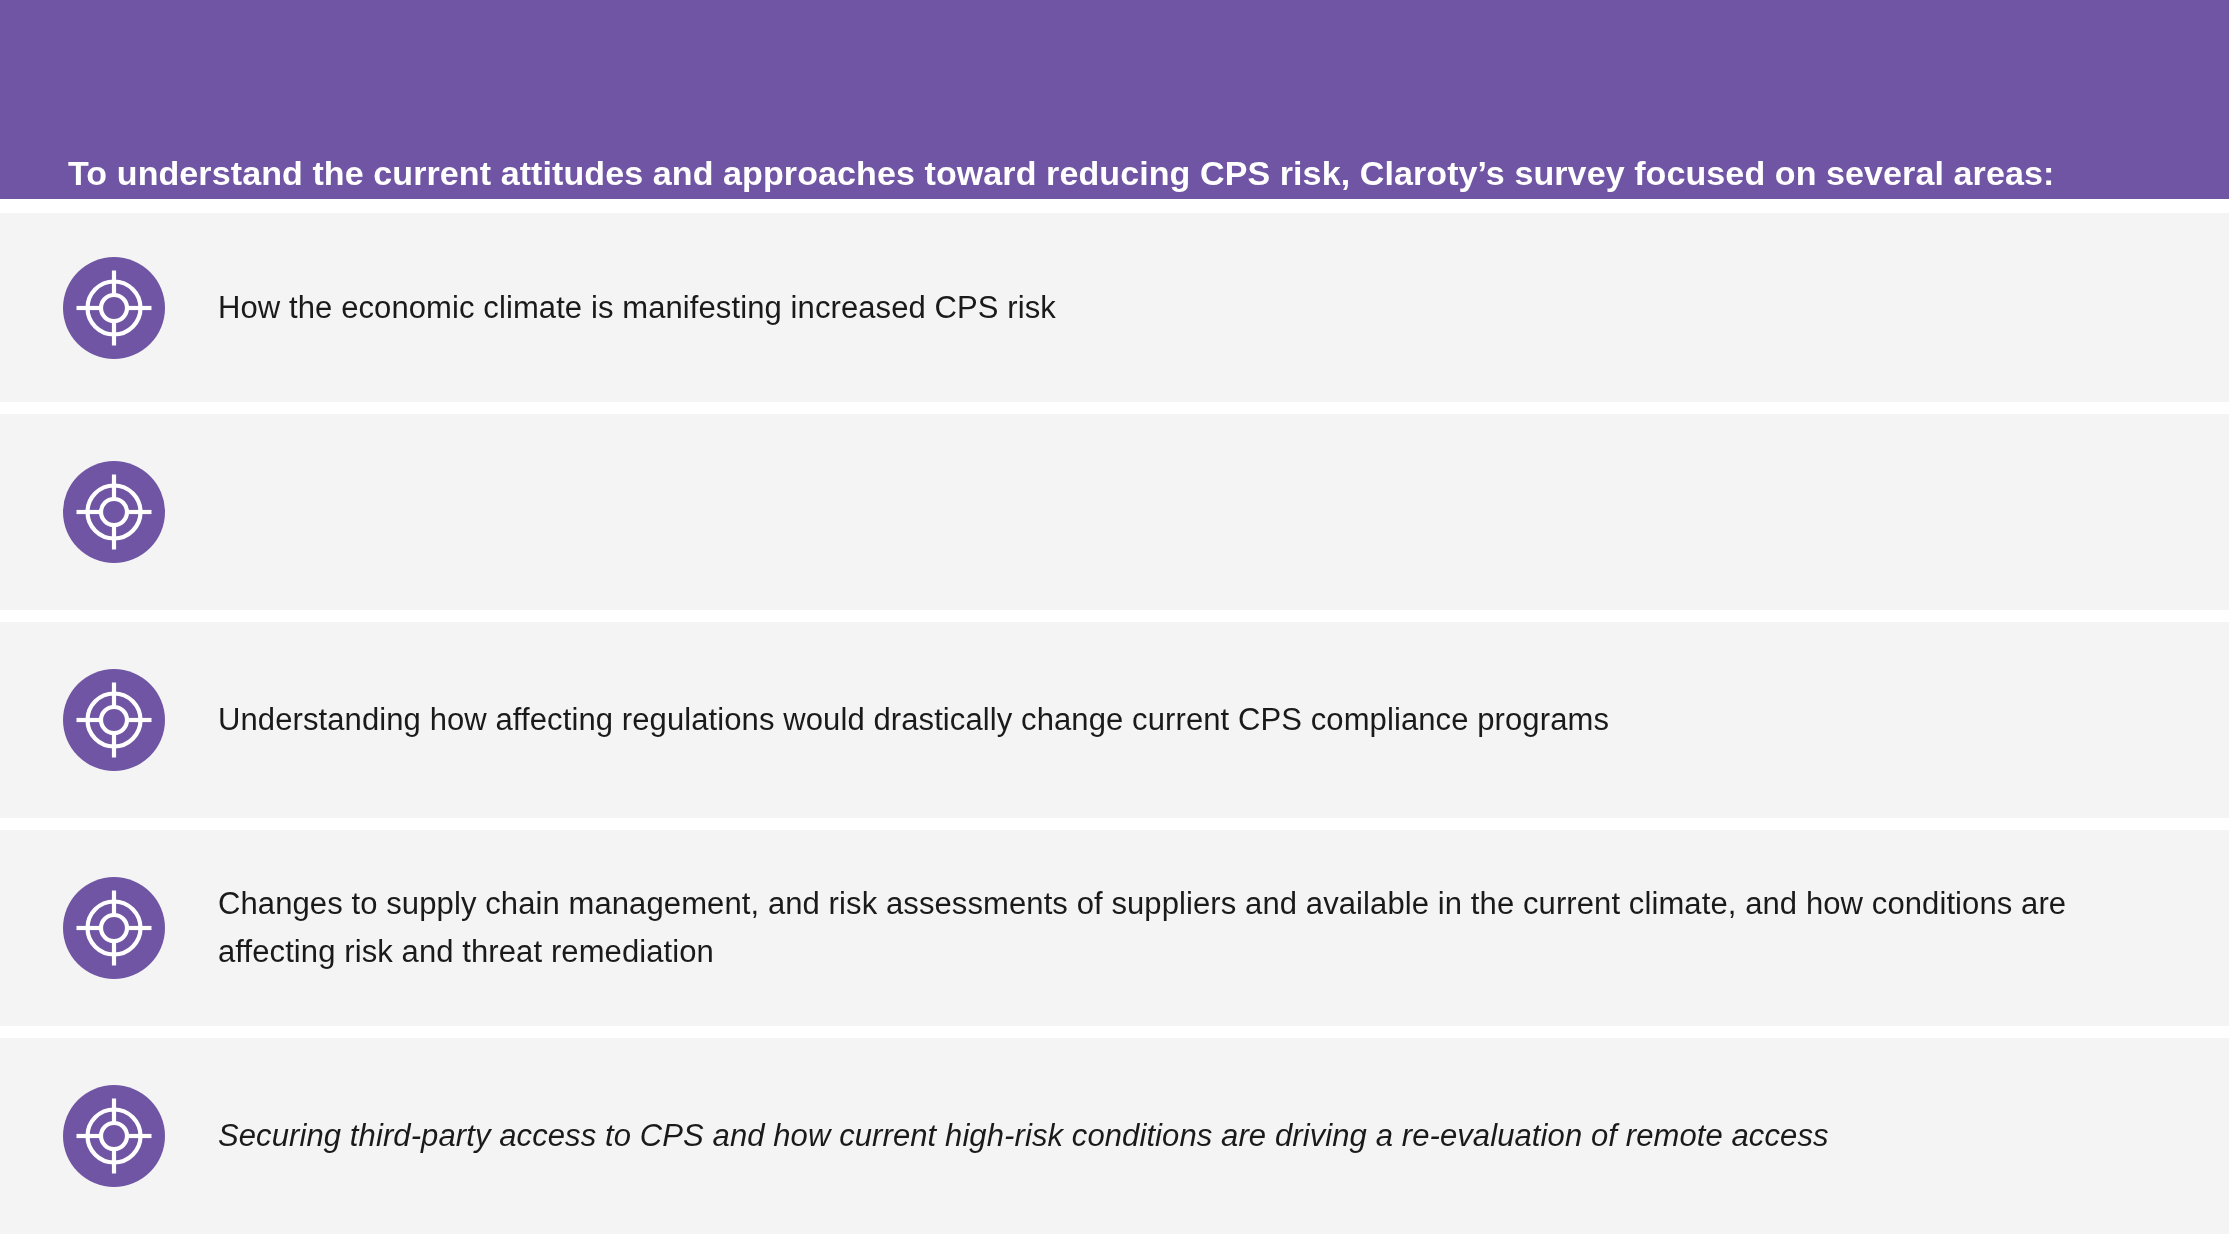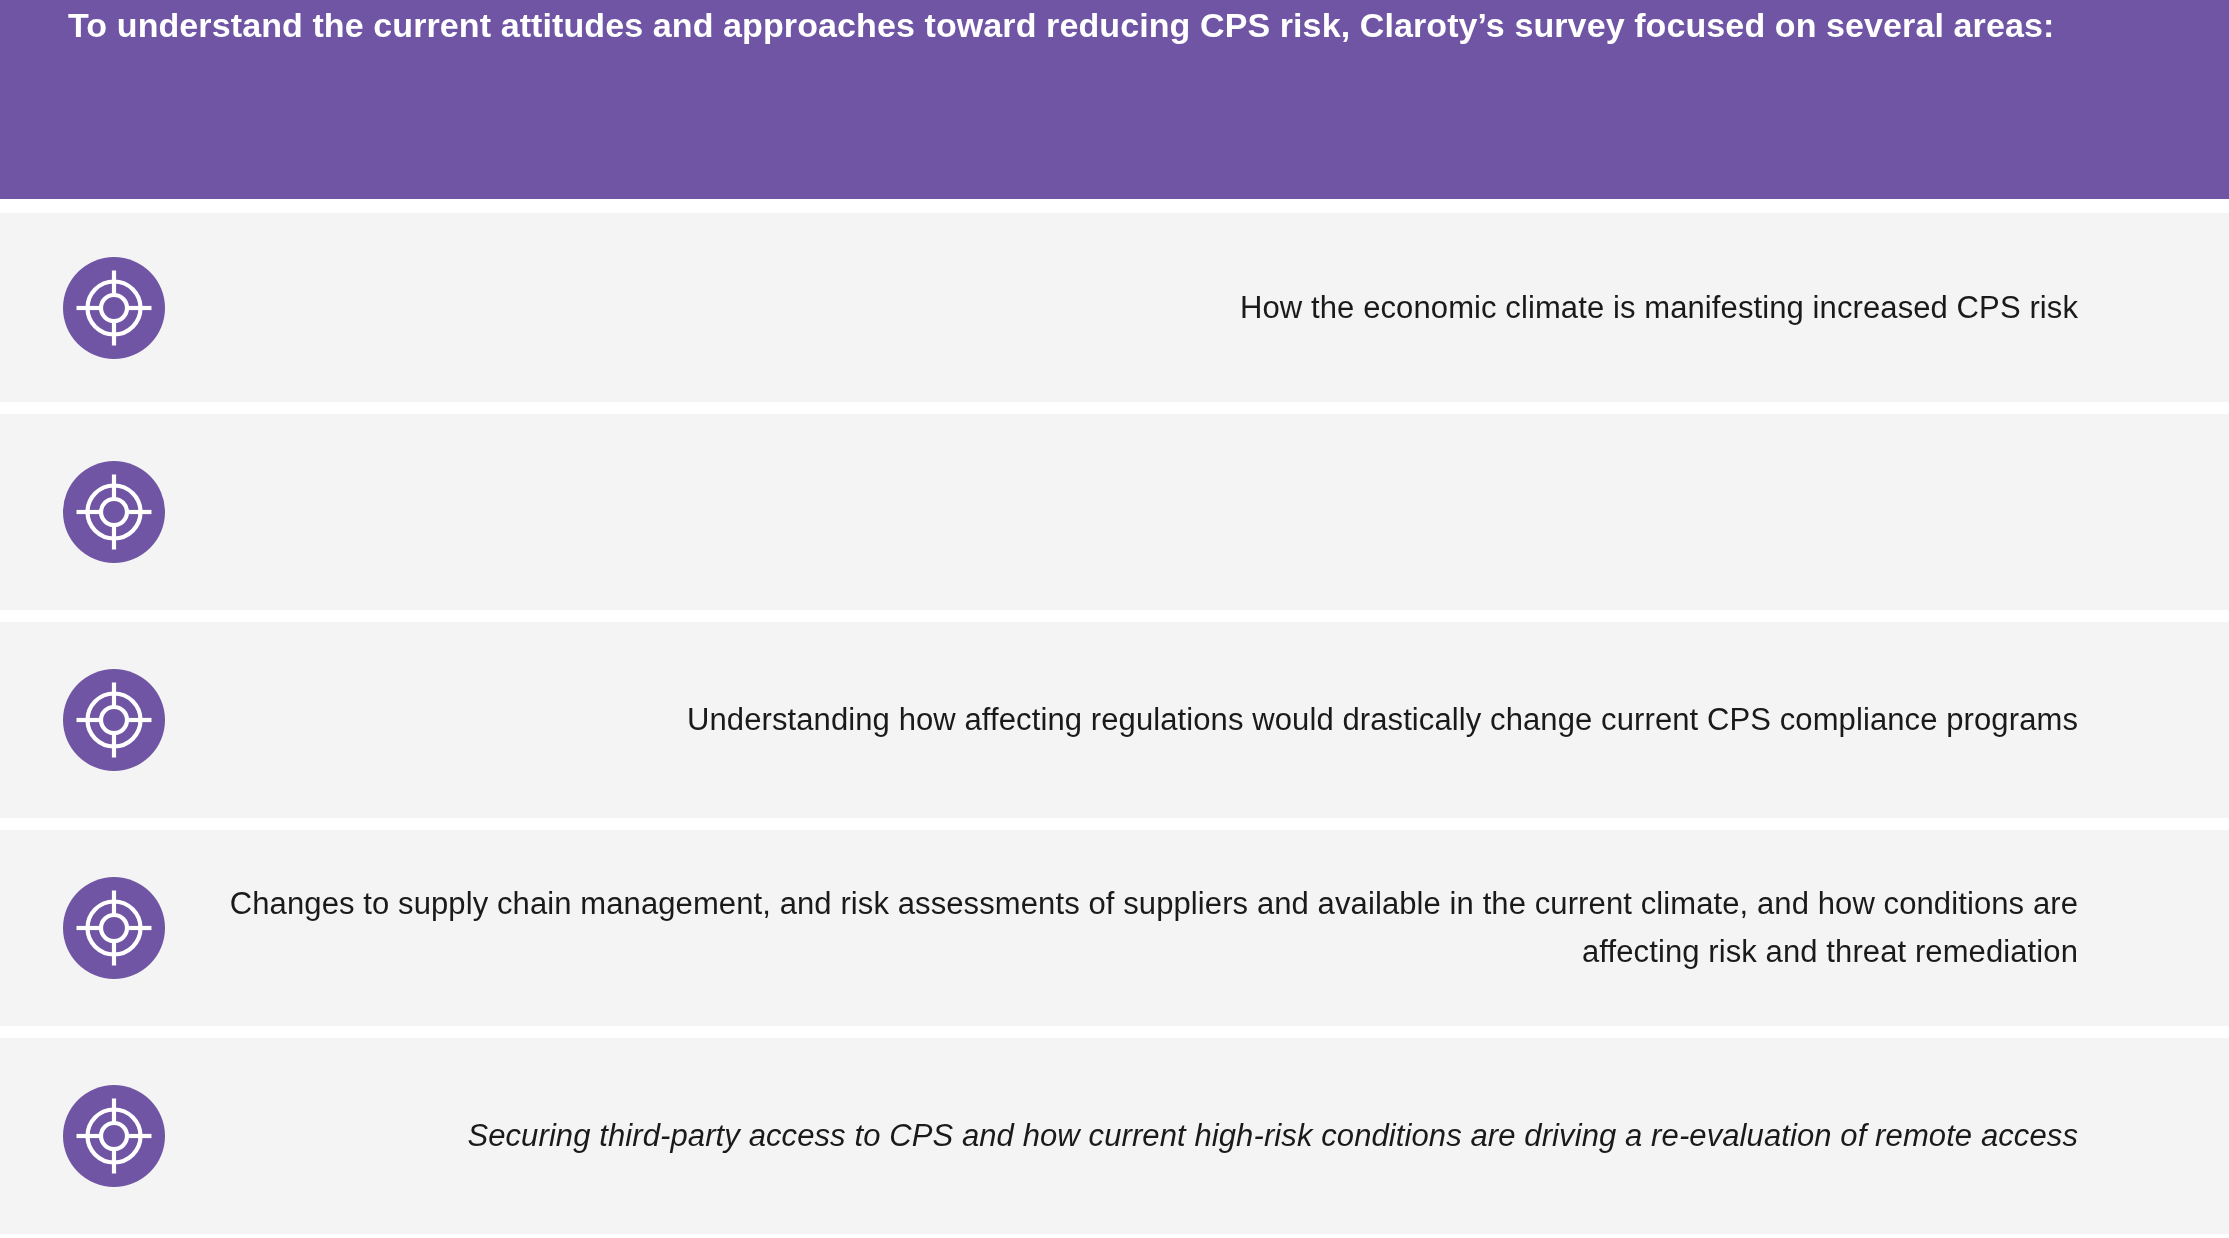--- a/index.html
+++ b/index.html
@@ -28,21 +28,21 @@
   .header-band {
     position: absolute;
     left: 0;
     top: 0;
     width: 2229px;
     height: 199px;
     background: #6f55a4;
     box-sizing: border-box;
     display: flex;
     flex-direction: column;
-    justify-content: flex-start;
+    justify-content: flex-end;
   }
   .header-title {
     color: #ffffff;
     font-size: 34px;
     font-weight: bold;
     line-height: 51px;
     letter-spacing: 0.1px;
     padding: 0 68px;
     max-width: 2010px;
     box-sizing: content-box;
@@ -58,21 +58,20 @@
 
   .focus-row {
     position: relative;
     width: 2229px;
     background: #f4f4f4;
     box-sizing: border-box;
     display: flex;
     align-items: center;
     margin-bottom: 12px;
     padding: 0 60px 0 63px;
-    text-align: right;
   }
   .focus-row:last-child {
     margin-bottom: 0;
     font-style: italic;
   }
   .focus-row.single-line {
     height: 189px;
   }
   .focus-row.double-line {
     height: 196px;

